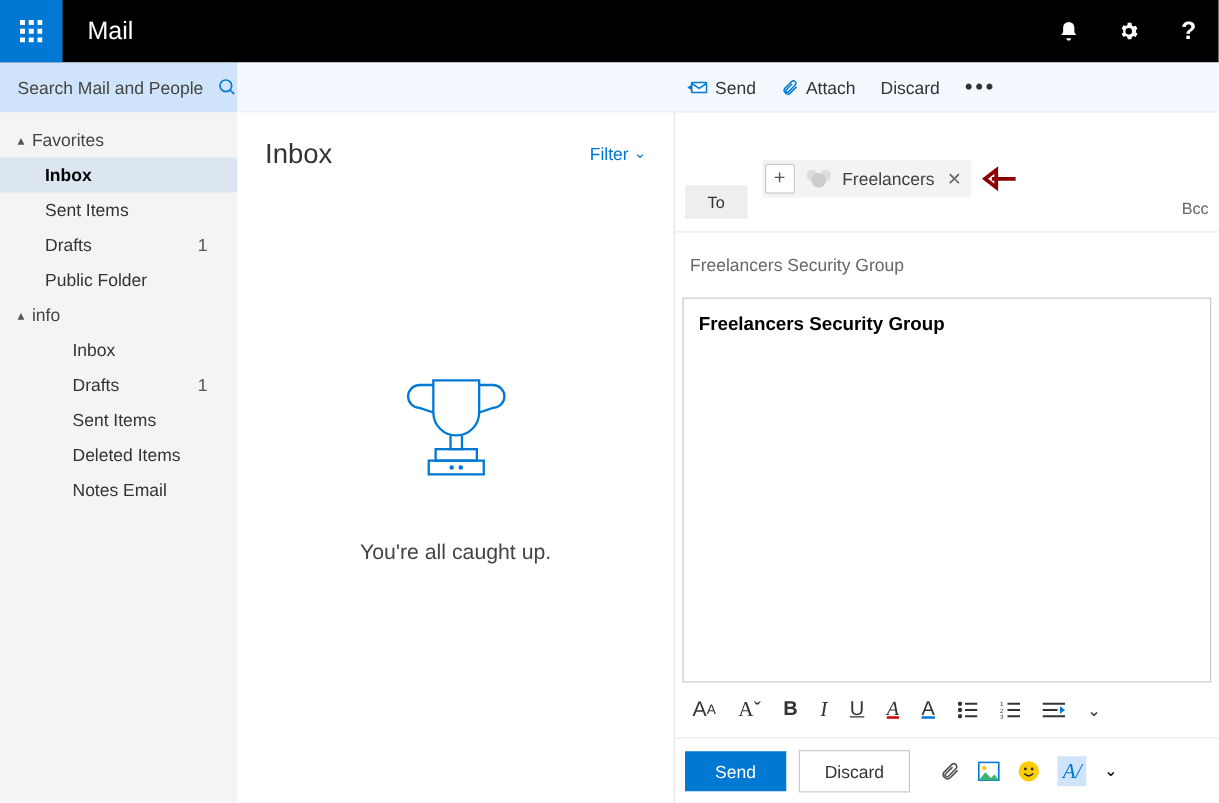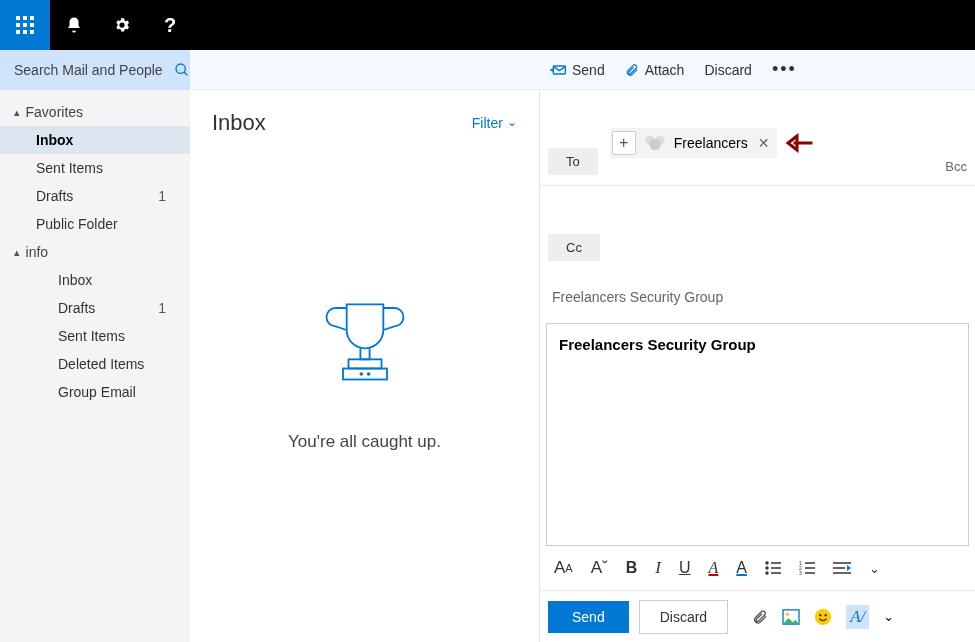--- a/index.html
+++ b/index.html
@@ -39,21 +39,21 @@
     .filter { color: #0078d4; font-size: 14px; display: flex; align-items: flex-start; gap: 4px; cursor: pointer; }
     .empty { flex: 1; display: flex; flex-direction: column; align-items: center; margin-top:150px; color: #444; font-size: 17px; }
 
     
     .compose { flex: 1; display: flex; flex-direction: column; padding-top: 10px; }
     .addr-row { display: flex; align-items: center; padding: 10px 8px; border-bottom: 1px solid #eaeaea; position: relative; }
     .pill-btn { background: #eee; color: #333; font-size: 13px; padding: 6px 18px; cursor: pointer; margin-top: 38px; }
     .chip { display: flex; align-items: center; gap: 6px; margin-left: 12px; background: #f3f3f3; padding: 2px 8px 2px 2px; border-radius: 2px; }
     .plus-btn { background: #fff; border: 1px solid #ccc; color: #555; width: 24px; height: 24px; display:flex;align-items:center;justify-content:center; font-size:16px; border-radius: 2px;}
     .chip-avatar { width: 26px; height: 26px; }
-    .chip-name { font-size: 14px; color: #000000; }
+    .chip-name { font-size: 14px; color: #404040; }
     .chip-x { color: #666; cursor: pointer; font-size: 14px; margin-left: 4px; }
     .bcc { position: absolute; right: 8px; color: #666; font-size: 13px; cursor: pointer; margin-top: 48px; }
     .subject-row { padding: 18px 12px; color: #666; font-size: 14px; }
     .body-area { border: 1px solid #ccc; margin: 0 6px; flex: 1; min-height: 200px; font-size: 15px; color: #000; padding: 12px; }
     .format-bar { height: 44px; border-top: 0; display: flex; align-items: center; gap: 18px; padding-left: 14px; color: #333; }
     .fmt { cursor: pointer; display:flex; align-items:center; }
     .bottom-bar { height: 52px; display: flex; align-items: center; gap: 10px; padding-left: 8px; border-top: 1px solid #eaeaea; }
     .send-btn { background: #0078d4; color: #fff; font-size: 14px; padding: 8px 24px; cursor: pointer; border: none; }
     .discard-btn { background: #fff; border: 1px solid #ccc; font-size: 14px; padding: 8px 20px; cursor: pointer; color: #333; }
     .bottom-icons { display: flex; align-items: center; gap: 14px; margin-left: 14px; }
@@ -77,20 +77,21 @@
             <rect x="14" y="0" width="4" height="4"></rect>
           <rect x="0" y="7" width="4" height="4"></rect>
             <rect x="7" y="7" width="4" height="4"></rect>
             <rect x="14" y="7" width="4" height="4"></rect>
           <rect x="0" y="14" width="4" height="4"></rect>
             <rect x="7" y="14" width="4" height="4"></rect>
             <rect x="14" y="14" width="4" height="4"></rect>
         </g>
       </svg>
     </div>
+    <div class="app-title">Mail</div>
     <div class="top-icon">
       <svg width="18" height="18" viewBox="0 0 24 24" fill="#fff">
           <path d="M12 2a6 6 0 00-6 6v5l-2 3h16l-2-3V8a6 6 0 00-6-6zm0 20a2.5 2.5 0 002.5-2.5h-5A2.5 2.5 0 0012 22z"></path>
         </svg>
     </div>
     <div class="top-icon">
       <svg width="18" height="18" viewBox="0 0 24 24" fill="#fff">
           <path d="M19.4 13l.6-1-.6-1 2-1.6-2-3.4-2.4.9a7 7 0 00-1.7-1L14.9 3h-4l-.4 2.5a7 7 0 00-1.7 1L6.4 5.6l-2 3.4L6.4 11l-.6 1 .6 1-2 1.6 2 3.4 2.4-.9a7 7 0 001.7 1l.4 2.5h4l.4-2.5a7 7 0 001.7-1l2.4.9 2-3.4-2-1.6zM12 15.5A3.5 3.5 0 1115.5 12 3.5 3.5 0 0112 15.5z"></path>
         </svg>
     </div>
@@ -164,21 +165,21 @@
         <span>Drafts</span>
         <span class="sb-count">1</span>
       </div>
       <div class="sb-item l2">
           <span>Sent Items</span>
         </div>
       <div class="sb-item l2">
           <span>Deleted Items</span>
         </div>
       <div class="sb-item l2">
-          <span>Group Email</span>
+          <span>Notes Email</span>
         </div>
     </div>
 
     <div class="msglist">
       <div class="msglist-head">
         <div class="msglist-title">Inbox</div>
         <div class="filter">
           <span>Filter</span>
           <span style="font-size:12px;">⌄</span>
         </div>
@@ -211,36 +212,33 @@
           <span class="chip-name">Freelancers</span>
           <span class="chip-x">✕</span>
         </div>
         <svg class="red-arrow" width="28" height="20" viewBox="0 0 28 20" fill="none" stroke="#8b0000" stroke-width="3">
           <path d="M26 10H10" stroke-linecap="square"></path>
           <path d="M12 3L3 10l9 7z" fill="none"></path>
         </svg>
         <div class="bcc">Bcc</div>
       </div>
 
-      <div class="addr-row" style="border-bottom:none;">
-        <div class="pill-btn">Cc</div>
-      </div>
 
       <div class="subject-row">Freelancers Security Group</div>
 
       <div class="body-area">
         <span style="font-weight:600;">Freelancers Security Group</span>
       </div>
 
       <div class="format-bar">
         <span class="fmt" style="font-family:serif;">
             <span style="font-size:17px;">A</span>
             <span style="font-size:11px;">A</span>
           </span>
-        <span class="fmt" style="font-family:Liberation Sans, sans-serif;font-size:17px;">Aˇ</span>
+        <span class="fmt" style="font-family:Liberation Serif, serif;font-size:17px;">Aˇ</span>
         <span class="fmt" style="font-weight:bold;font-size:16px;">B</span>
         <span class="fmt" style="font-style:italic;font-family:serif;font-size:17px;">I</span>
         <span class="fmt" style="text-decoration:underline;font-size:16px;">U</span>
         <span class="fmt underline-red" style="font-size:16px;font-style:italic;font-family:serif;">A</span>
         <span class="fmt underline-blue" style="font-size:16px;">A</span>
         <span class="fmt">
           <svg width="16" height="14" viewBox="0 0 16 14" stroke="#333" stroke-width="1.5">
               <circle cx="2" cy="2" r="1" fill="#333"></circle>
               <line x1="6" y1="2" x2="16" y2="2"></line>
               <circle cx="2" cy="7" r="1" fill="#333"></circle>

